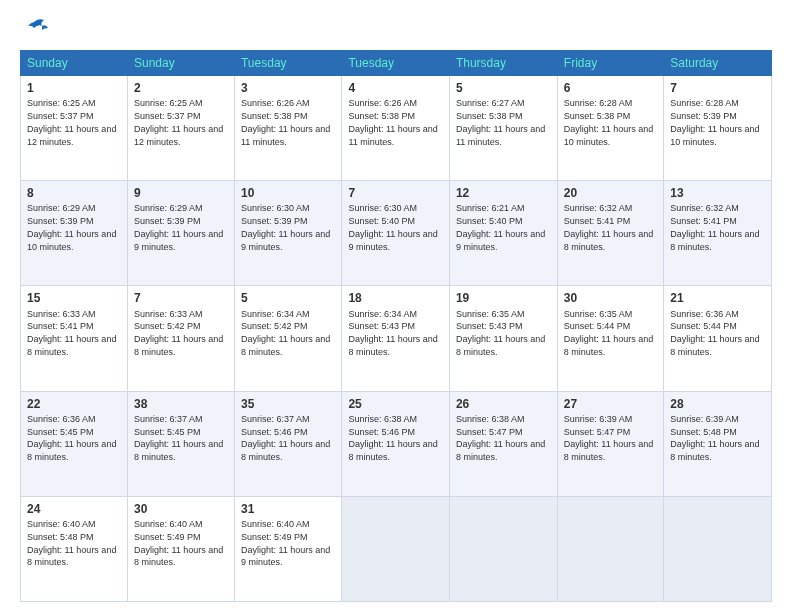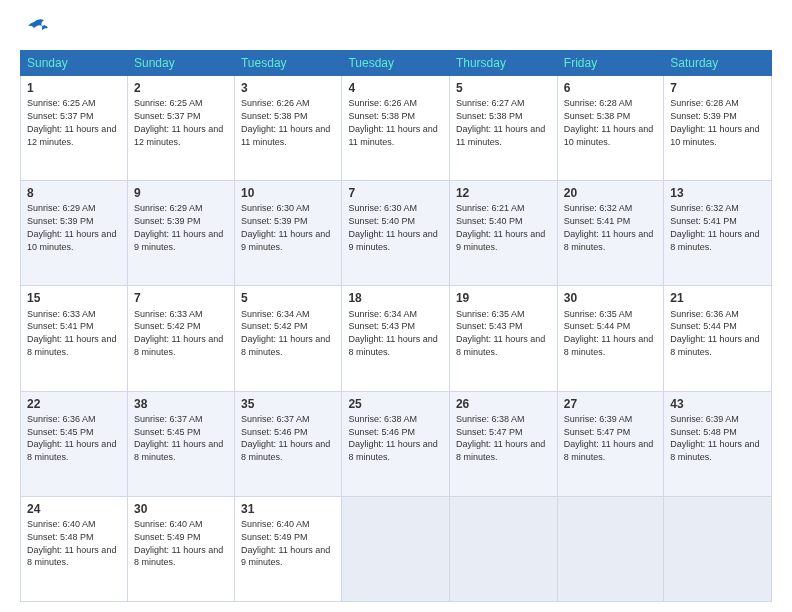--- a/index.html
+++ b/index.html
@@ -161,21 +161,21 @@
           <td><span class="day-num">30</span><span class="cell-text">Sunrise: 6:35 AM</span><br><span class="cell-text">Sunset: 5:44 PM</span><br><span class="cell-text">Daylight: 11 hours and 8 minutes.</span></td>
           <td><span class="day-num">21</span><span class="cell-text">Sunrise: 6:36 AM</span><br><span class="cell-text">Sunset: 5:44 PM</span><br><span class="cell-text">Daylight: 11 hours and 8 minutes.</span></td>
         </tr>
         <tr>
           <td><span class="day-num">22</span><span class="cell-text">Sunrise: 6:36 AM</span><br><span class="cell-text">Sunset: 5:45 PM</span><br><span class="cell-text">Daylight: 11 hours and 8 minutes.</span></td>
           <td><span class="day-num">38</span><span class="cell-text">Sunrise: 6:37 AM</span><br><span class="cell-text">Sunset: 5:45 PM</span><br><span class="cell-text">Daylight: 11 hours and 8 minutes.</span></td>
           <td><span class="day-num">35</span><span class="cell-text">Sunrise: 6:37 AM</span><br><span class="cell-text">Sunset: 5:46 PM</span><br><span class="cell-text">Daylight: 11 hours and 8 minutes.</span></td>
           <td><span class="day-num">25</span><span class="cell-text">Sunrise: 6:38 AM</span><br><span class="cell-text">Sunset: 5:46 PM</span><br><span class="cell-text">Daylight: 11 hours and 8 minutes.</span></td>
           <td><span class="day-num">26</span><span class="cell-text">Sunrise: 6:38 AM</span><br><span class="cell-text">Sunset: 5:47 PM</span><br><span class="cell-text">Daylight: 11 hours and 8 minutes.</span></td>
           <td><span class="day-num">27</span><span class="cell-text">Sunrise: 6:39 AM</span><br><span class="cell-text">Sunset: 5:47 PM</span><br><span class="cell-text">Daylight: 11 hours and 8 minutes.</span></td>
-          <td><span class="day-num">43</span><span class="cell-text">Sunrise: 6:39 AM</span><br><span class="cell-text">Sunset: 5:48 PM</span><br><span class="cell-text">Daylight: 11 hours and 8 minutes.</span></td>
+          <td><span class="day-num">28</span><span class="cell-text">Sunrise: 6:39 AM</span><br><span class="cell-text">Sunset: 5:48 PM</span><br><span class="cell-text">Daylight: 11 hours and 8 minutes.</span></td>
         </tr>
         <tr>
           <td><span class="day-num">24</span><span class="cell-text">Sunrise: 6:40 AM</span><br><span class="cell-text">Sunset: 5:48 PM</span><br><span class="cell-text">Daylight: 11 hours and 8 minutes.</span></td>
           <td><span class="day-num">30</span><span class="cell-text">Sunrise: 6:40 AM</span><br><span class="cell-text">Sunset: 5:49 PM</span><br><span class="cell-text">Daylight: 11 hours and 8 minutes.</span></td>
           <td><span class="day-num">31</span><span class="cell-text">Sunrise: 6:40 AM</span><br><span class="cell-text">Sunset: 5:49 PM</span><br><span class="cell-text">Daylight: 11 hours and 9 minutes.</span></td>
           <td class="empty-cell"></td>
           <td class="empty-cell"></td>
           <td class="empty-cell"></td>
           <td class="empty-cell"></td>
         </tr>

